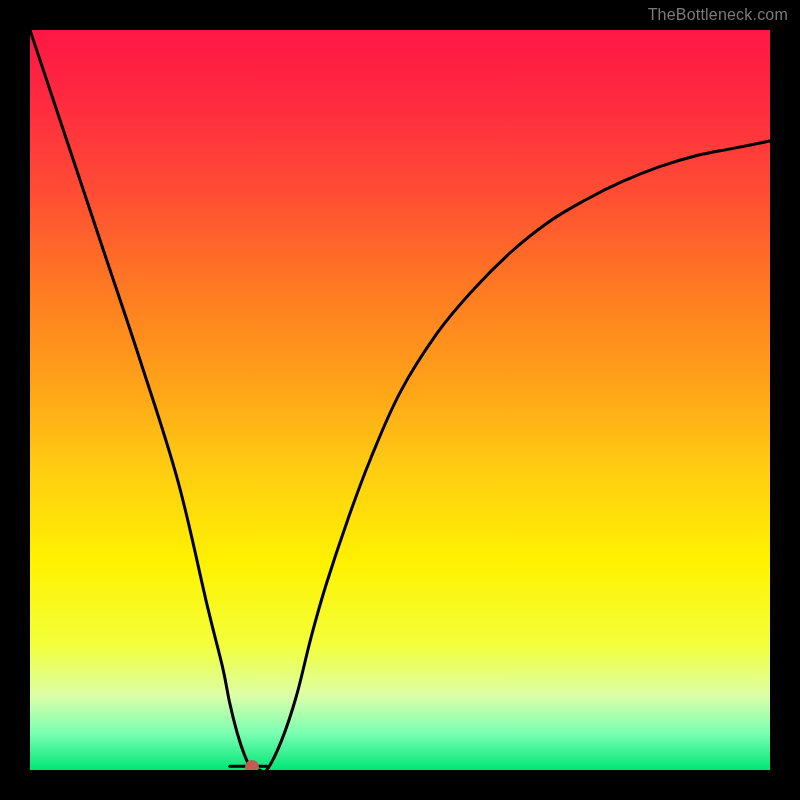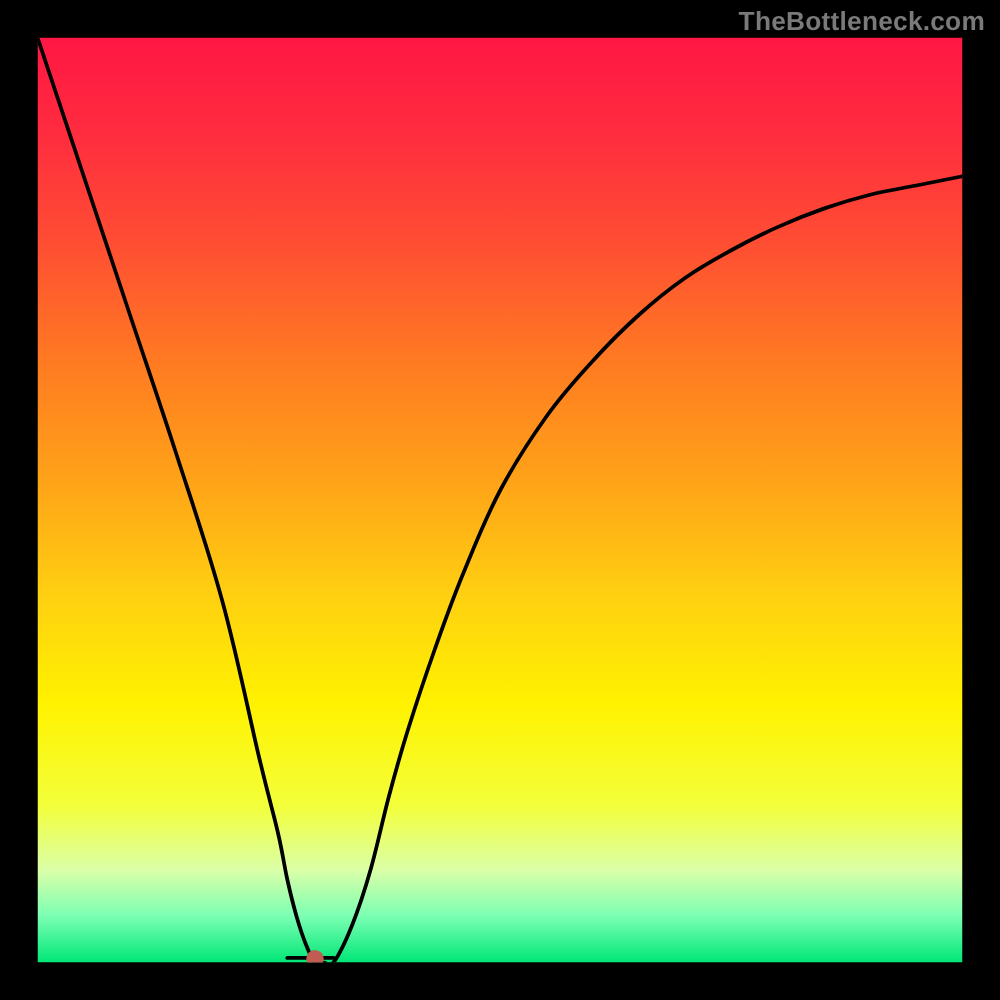--- a/index.html
+++ b/index.html
@@ -24,22 +24,22 @@
     left: 30px;
     top: 30px;
     width: 740px;
     height: 740px;
   }
   .watermark {
     position: absolute;
     top: 6px;
     right: 12px;
     color: #7a7a7a;
-    font-size: 21px;
-    font-weight: 700;
+    font-size: 16px;
+    font-weight: 400;
     letter-spacing: 0.2px;
     text-align: center;
   }
 </style>
 </head>
 <body>
 
 <div class="frame">
   <svg class="plot" width="740" height="740" viewBox="0 0 740 740" preserveAspectRatio="none">
     <defs>

